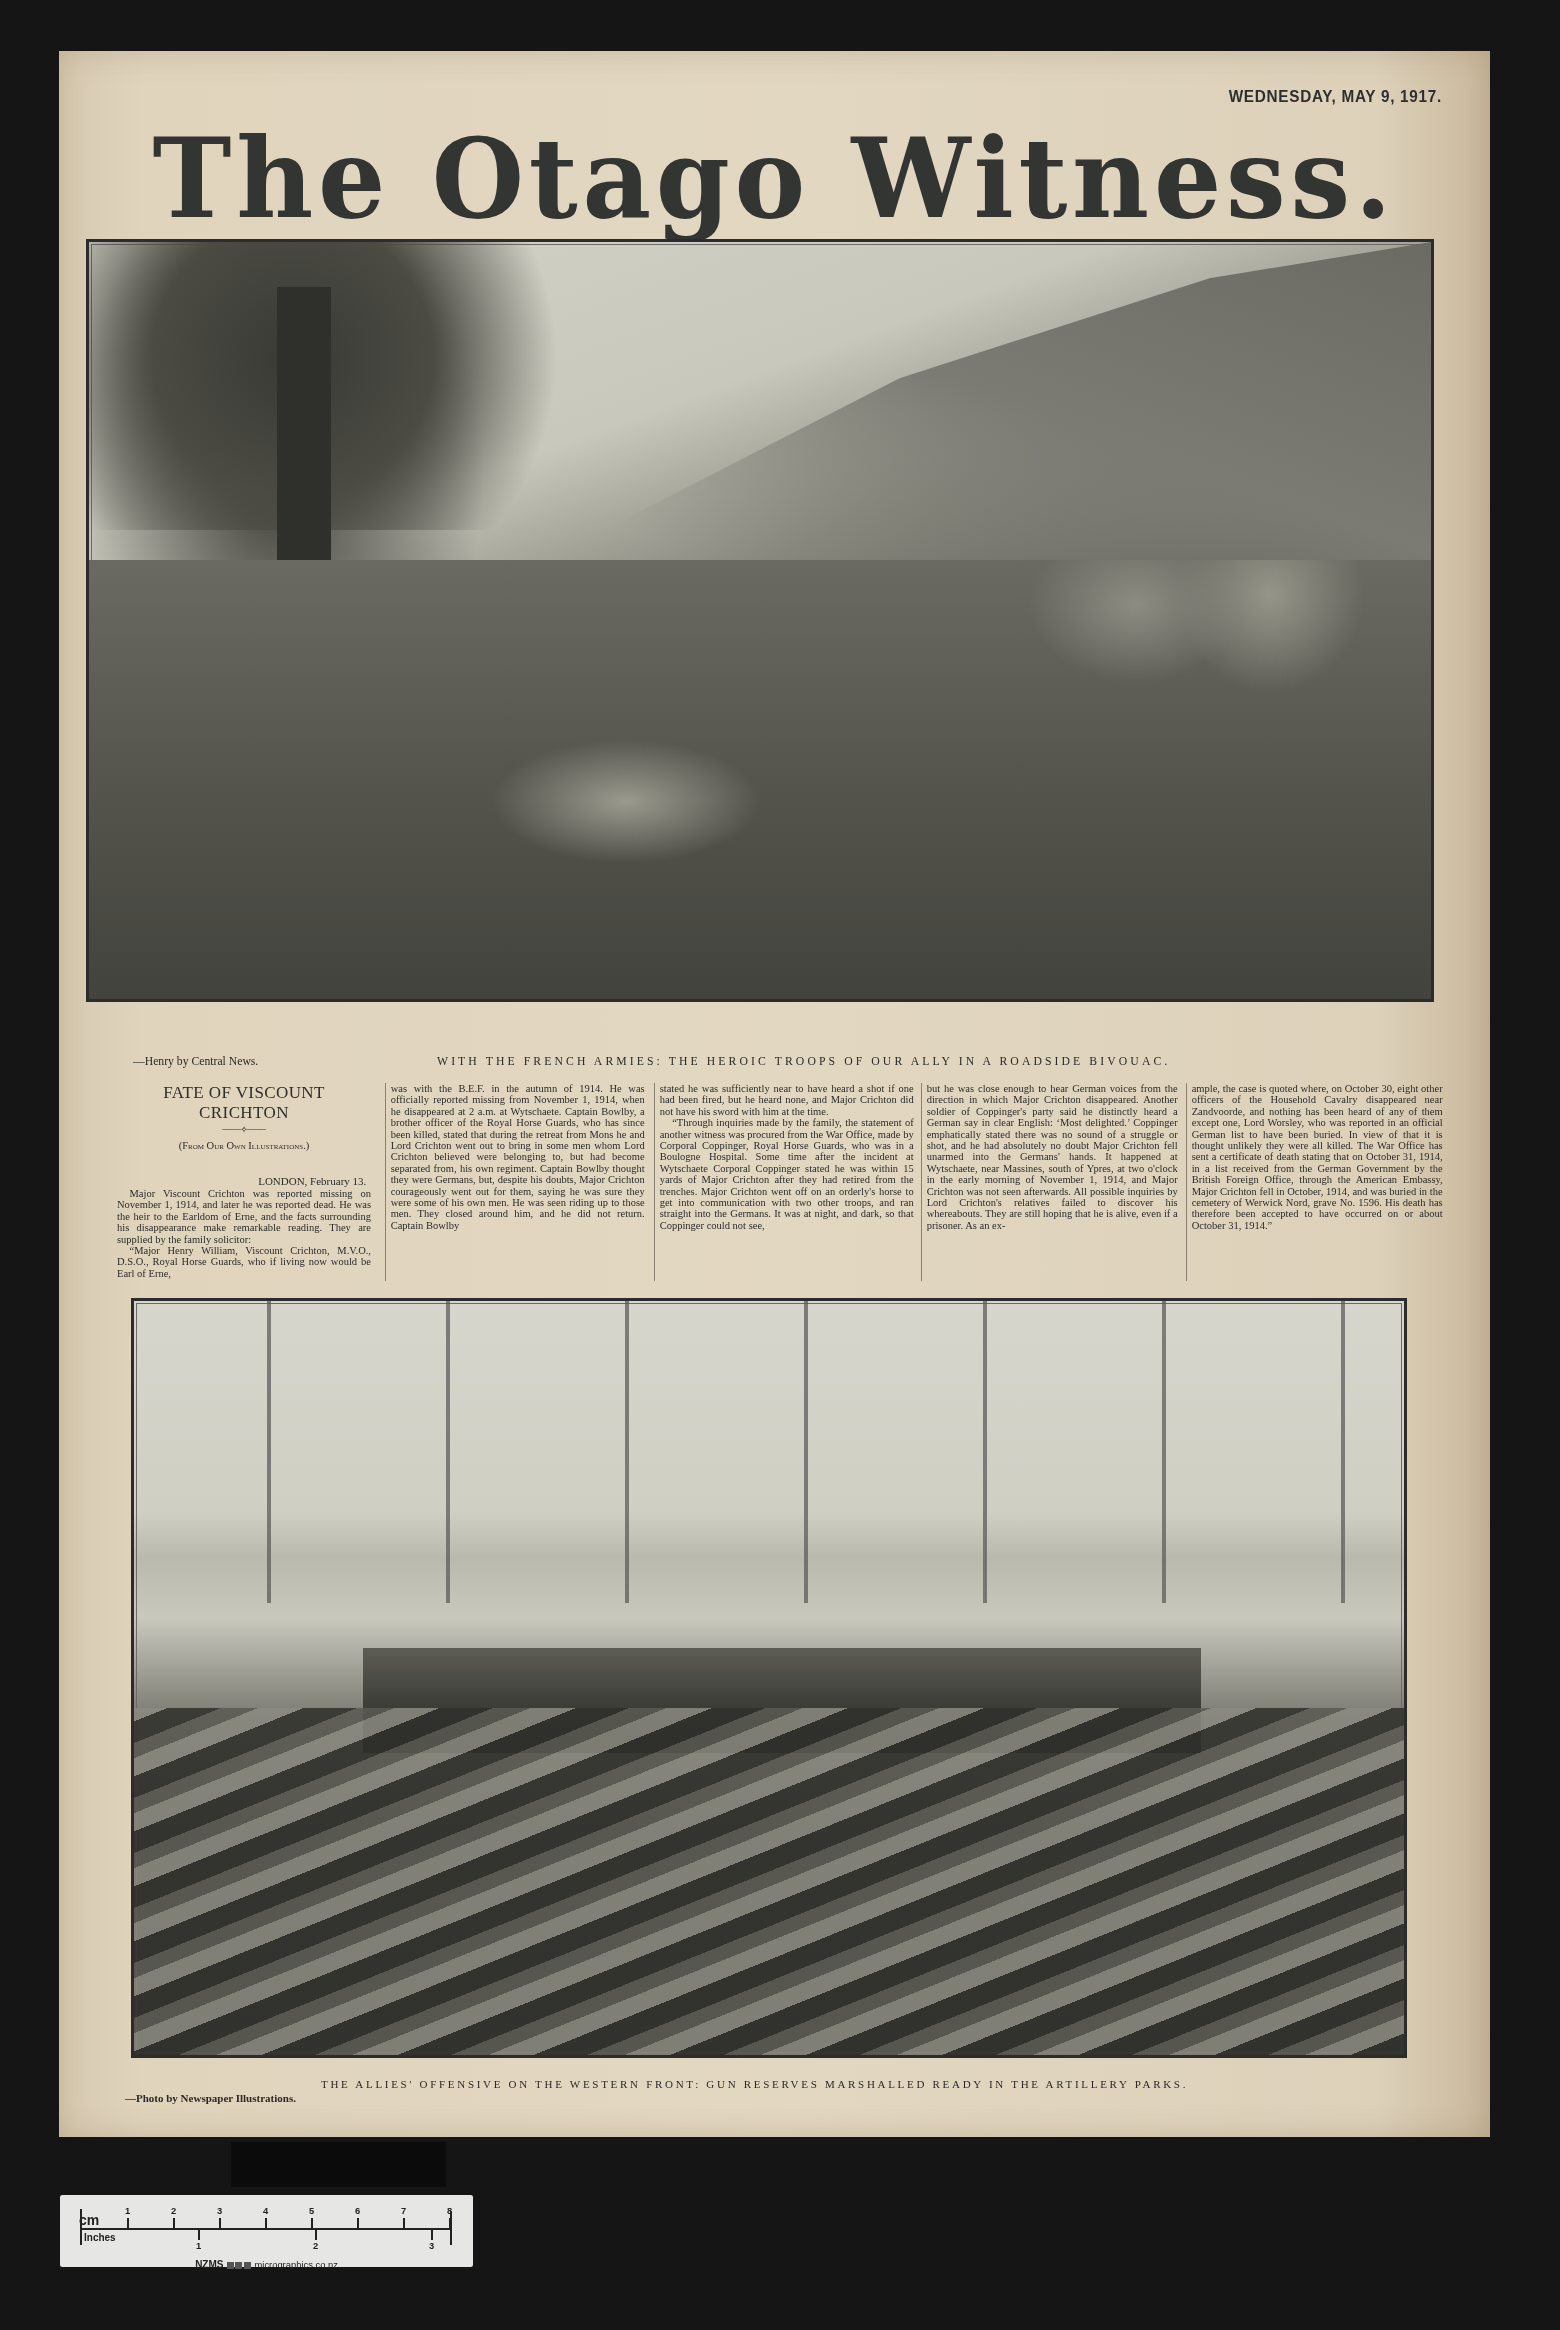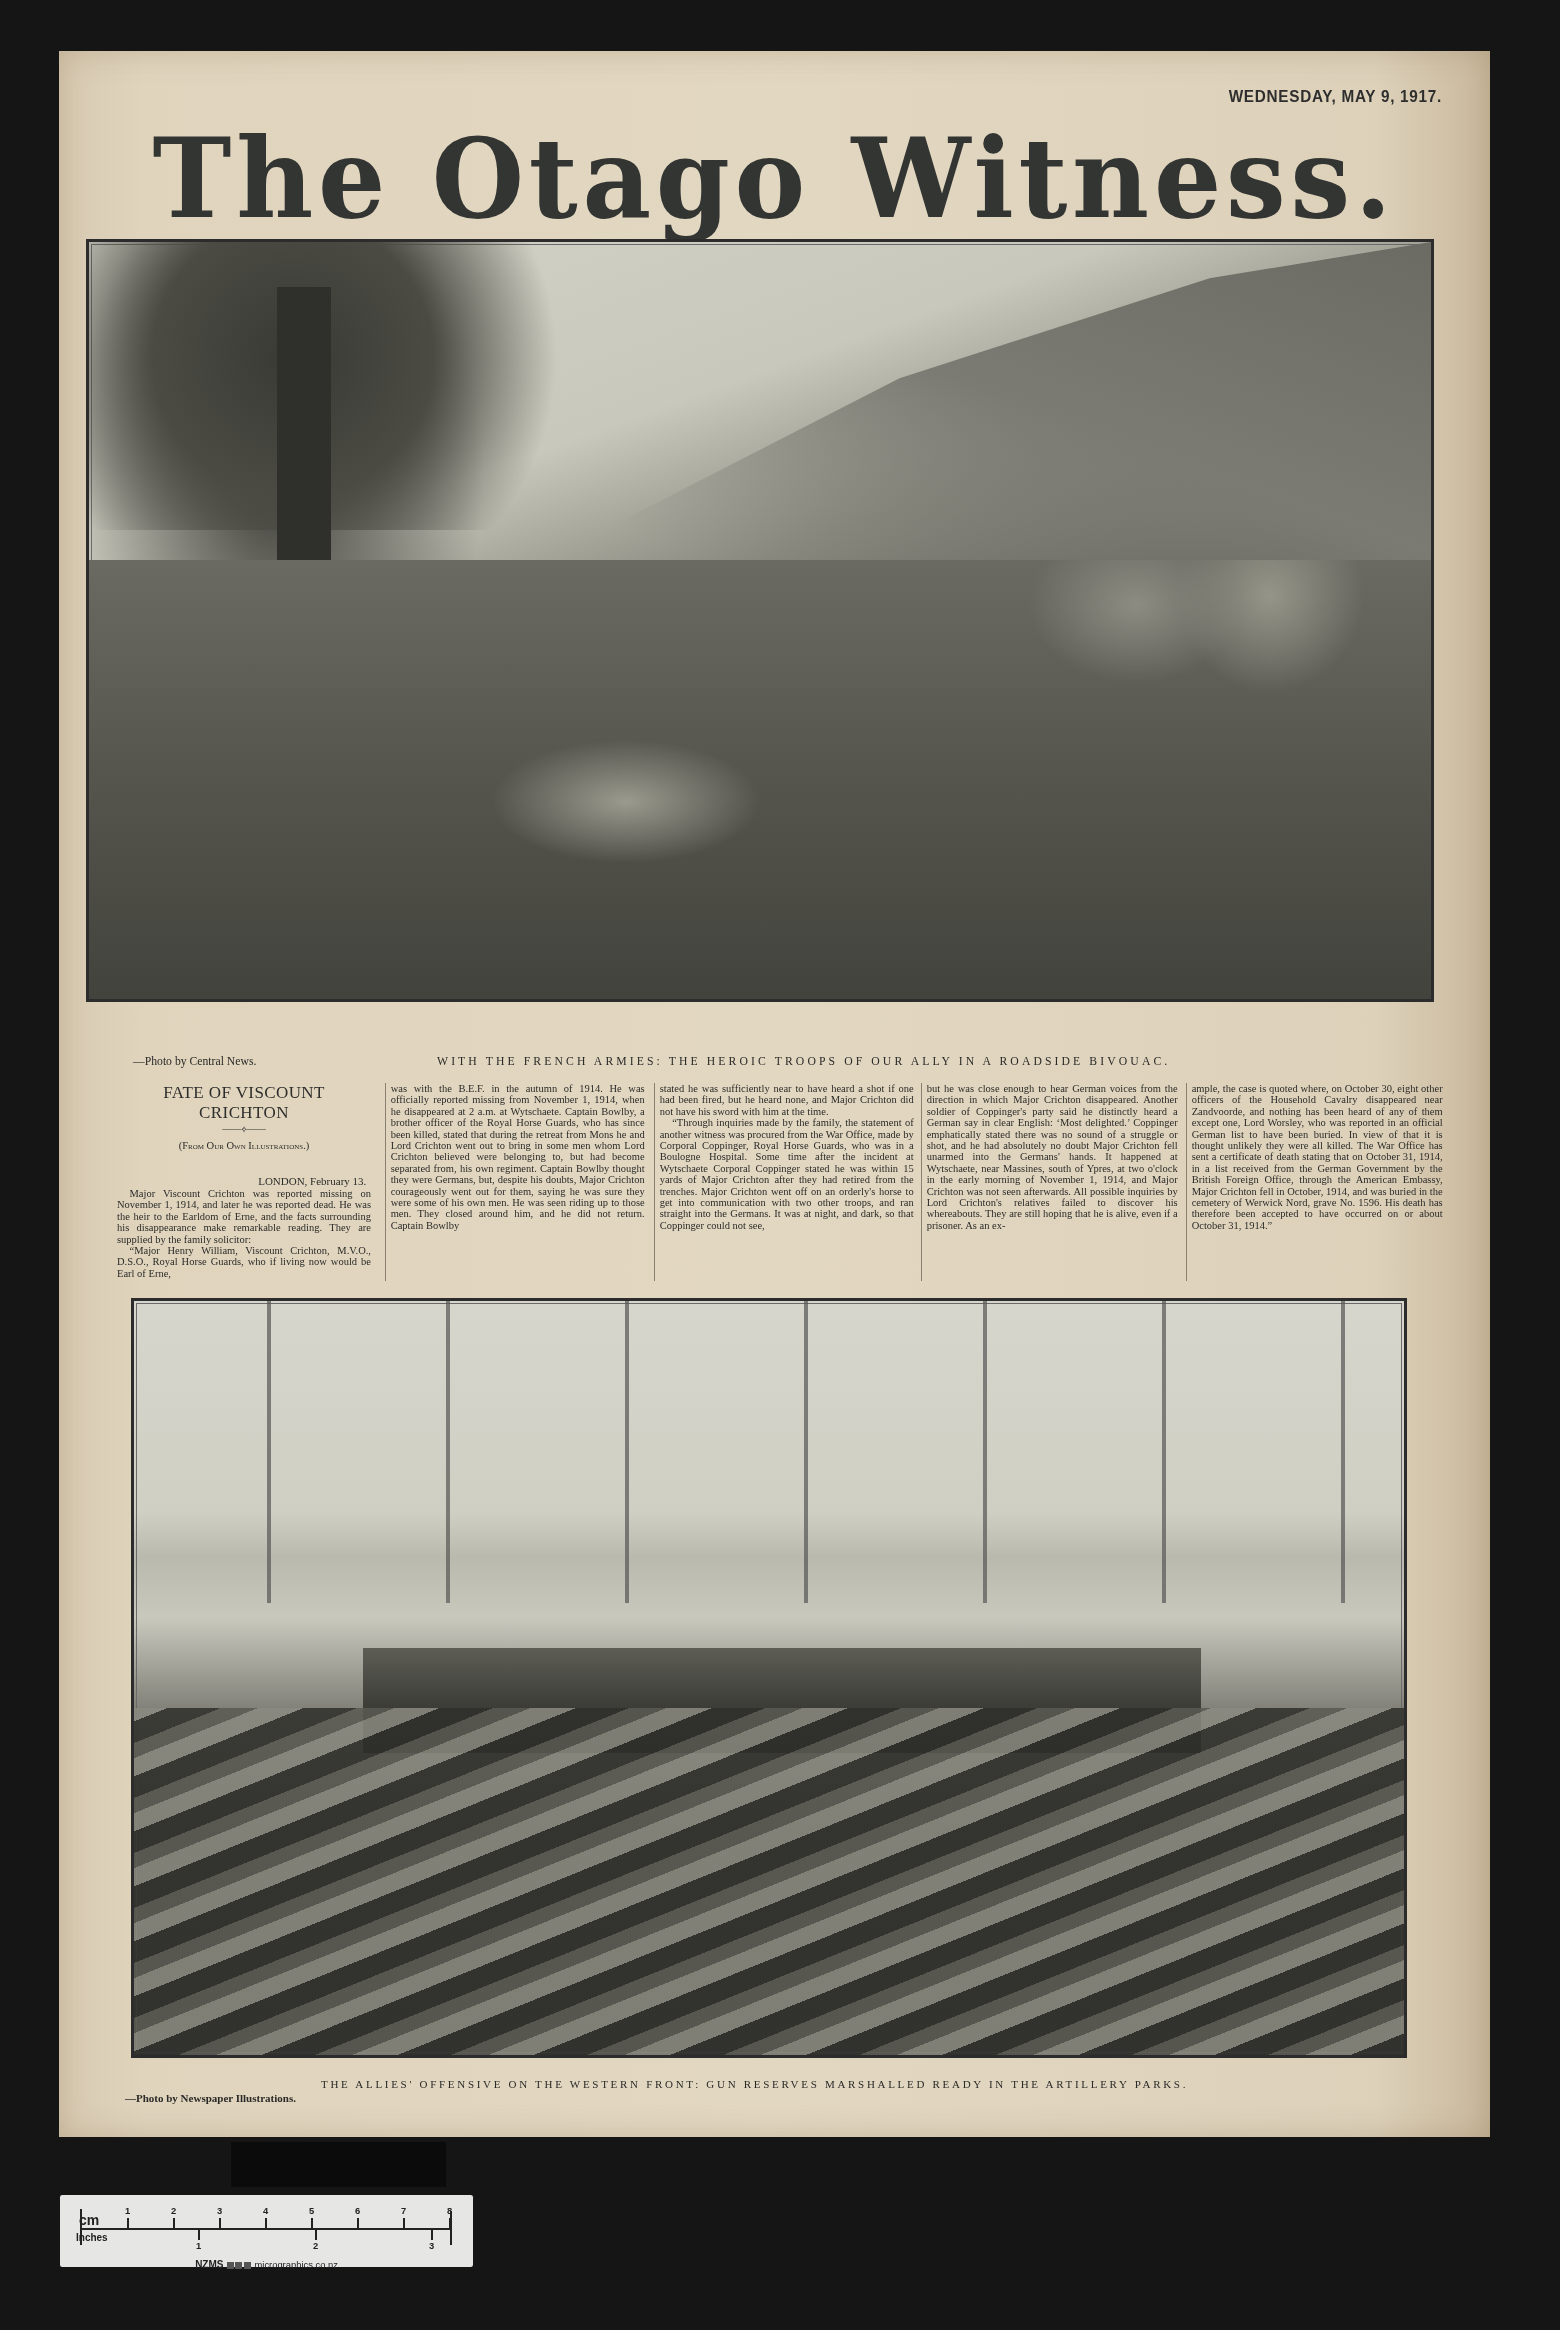--- a/index.html
+++ b/index.html
@@ -132,21 +132,21 @@
   .col p.cont { text-indent: 0; }
 
   .ruler {
     position: absolute; left: 60px; top: 2195px; width: 413px; height: 72px;
     background: #e6e6e4; border-radius: 2.3px;
   }
   .ruler .axis { position:absolute; left: 21px; top: 33px; width: 371px; height: 2.3px; background:#222; }
   .ruler .endl { position:absolute; left: 19.5px; top: 14px; width:2.3px; height: 36px; background:#222; }
   .ruler .endr { position:absolute; left: 390px; top: 15.6px; width:2.3px; height: 34px; background:#222; }
   .ruler .cmlab { position:absolute; left: 19px; top: 17px; font-family:"Liberation Sans",sans-serif; font-weight:bold; font-size: 14px; color:#222; }
-  .ruler .inlab { position:absolute; left: 16px; top: 37px; font-family:"Liberation Sans",sans-serif; font-weight:bold; font-size: 10px; color:#222; }
+  .ruler .inlab { position:absolute; left: 24px; top: 37px; font-family:"Liberation Sans",sans-serif; font-weight:bold; font-size: 10px; color:#222; }
   .ruler .tick-cm { position:absolute; top: 23.4px; width:1.6px; height: 10px; background:#222; }
   .ruler .num-cm { position:absolute; top: 10px; font-family:"Liberation Sans",sans-serif; font-weight:bold; font-size: 9.4px; color:#222; }
   .ruler .tick-in { position:absolute; top: 34px; width:1.6px; height: 11px; background:#222; }
   .ruler .num-in { position:absolute; top: 45px; font-family:"Liberation Sans",sans-serif; font-weight:bold; font-size: 9.4px; color:#222; }
   .ruler .brand { position:absolute; left: 0; right: 0; top: 64px; text-align:center;
     font-family:"Liberation Sans",sans-serif; font-size: 9.4px; color:#222; }
   .ruler .brand b { font-size: 10px; }
   .ruler .logo { display:inline-block; width: 7px; height: 7px; background:#555; margin: 0 0.8px; vertical-align: -0.8px; }
   .dark-block { position:absolute; left: 231px; top: 2142px; width: 215px; height: 45px; background:#0b0b0b; }
 </style>
@@ -164,21 +164,21 @@
   </div>
 </div>
 
 <div class="photo photo1">
   <div class="canopy"></div>
   <div class="tree"></div>
   <div class="hill"></div>
   <div class="troops"></div>
 </div>
 
-<div class="caption-credit cap1-credit">—Photo by Central News.</div>
+<div class="caption-credit cap1-credit">—Henry by Central News.</div>
 <div class="caption-main cap1-main">WITH THE FRENCH ARMIES: THE HEROIC TROOPS OF OUR ALLY IN A ROADSIDE BIVOUAC.</div>
 
 <div class="article">
   <div class="col c1">
     <div class="headline">FATE OF VISCOUNT CRICHTON</div>
     <div class="orn-rule">——⟡——</div>
     <div class="byline">(From Our Own Illustrations.)</div>
     <div class="dateloc">LONDON, February 13.</div>
     <p>Major Viscount Crichton was reported missing on November 1, 1914, and later he was reported dead. He was the heir to the Earldom of Erne, and the facts surrounding his disappearance make remarkable reading. They are supplied by the family solicitor:</p>
     <p>“Major Henry William, Viscount Crichton, M.V.O., D.S.O., Royal Horse Guards, who if living now would be Earl of Erne,</p>

